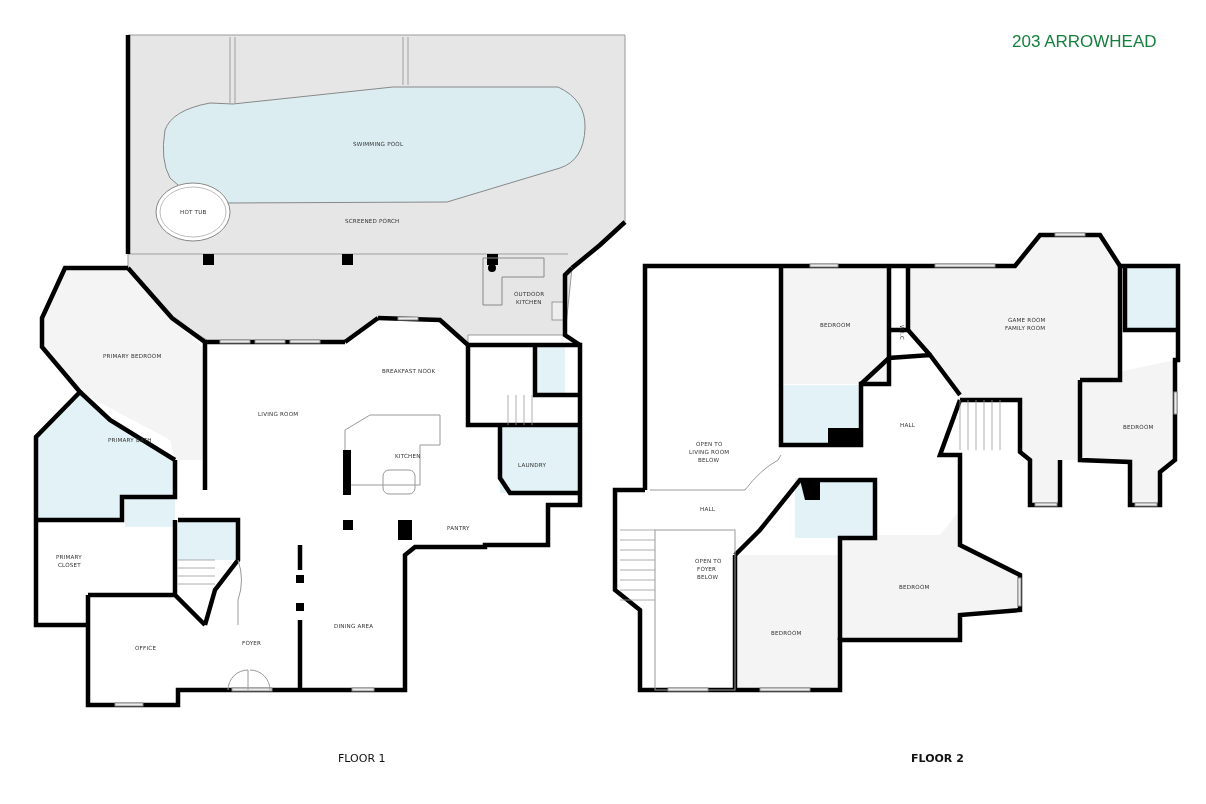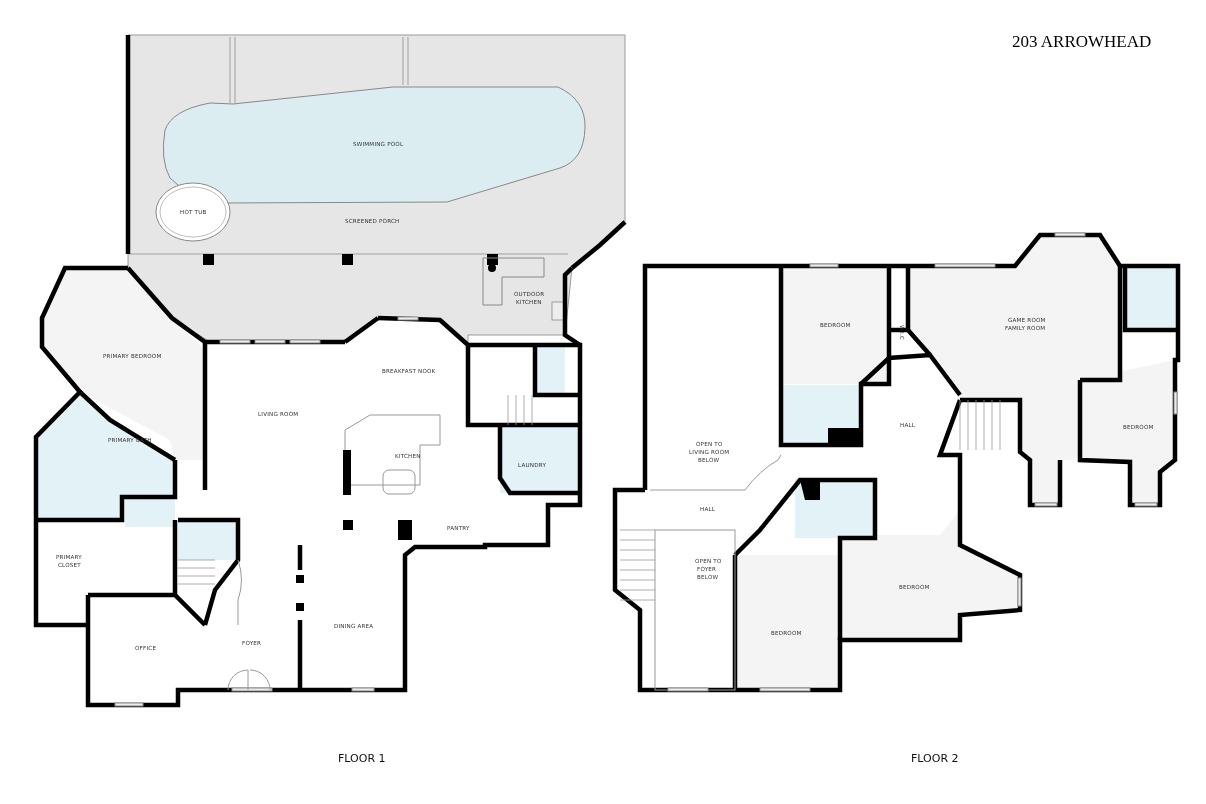--- a/index.html
+++ b/index.html
@@ -1,30 +1,30 @@
 <!DOCTYPE html>
 <html><head>
 <meta charset="utf-8">
 <style>
   html,body{margin:0;padding:0;background:#ffffff;}
   body{width:1206px;height:804px;position:relative;overflow:hidden;font-family:"Liberation Sans",sans-serif;}
   svg{position:absolute;left:0;top:0;}
   .lbl{font-family:"DejaVu Sans",sans-serif;font-size:5.6px;fill:#333333;letter-spacing:0.2px;}
-  .title{position:absolute;left:1012px;top:32px;font-family:Liberation Serif, serif;font-size:17px;color:#000000;}
+  .title{position:absolute;left:1012px;top:32px;font-family:Liberation Sans, sans-serif;font-size:17px;color:#15803d;}
   .floorlbl{position:absolute;font-family:"DejaVu Sans",sans-serif;font-size:11px;color:#111111;top:752px;}
   .wall{stroke:#000;stroke-width:4.5;fill:none;stroke-linejoin:miter;}
   .thin{stroke:#9a9a9a;stroke-width:1;fill:none;}
   .win{stroke:#8c8c8c;stroke-width:1;fill:#ececec;}
 </style>
 </head>
 <body>
 
 <div class="title">203 ARROWHEAD</div>
 <div class="floorlbl" style="left:338px;">FLOOR 1</div>
-<div class="floorlbl" style="left:911px;">FLOOR 2</div>
+<div class="floorlbl" style="left:911px;font-weight:bold;">FLOOR 2</div>
 
 <svg width="1206" height="804" viewBox="0 0 1206 804">
 
   <g>
 
     <polygon points="128,35 625,35 625,222 572,268 565,335 468,335 468,345 440,320 378,318 345,342 210,342 172,318 128,268" fill="#e6e6e6" stroke="#9a9a9a" stroke-width="1"></polygon>
     <line x1="128" y1="254" x2="568" y2="254" stroke="#a0a0a0" stroke-width="1"></line>
     <line x1="230" y1="37" x2="230" y2="103" stroke="#a0a0a0" stroke-width="1"></line>
     <line x1="235" y1="37" x2="235" y2="103" stroke="#a0a0a0" stroke-width="1"></line>
     <line x1="403" y1="37" x2="403" y2="85" stroke="#a0a0a0" stroke-width="1"></line>

